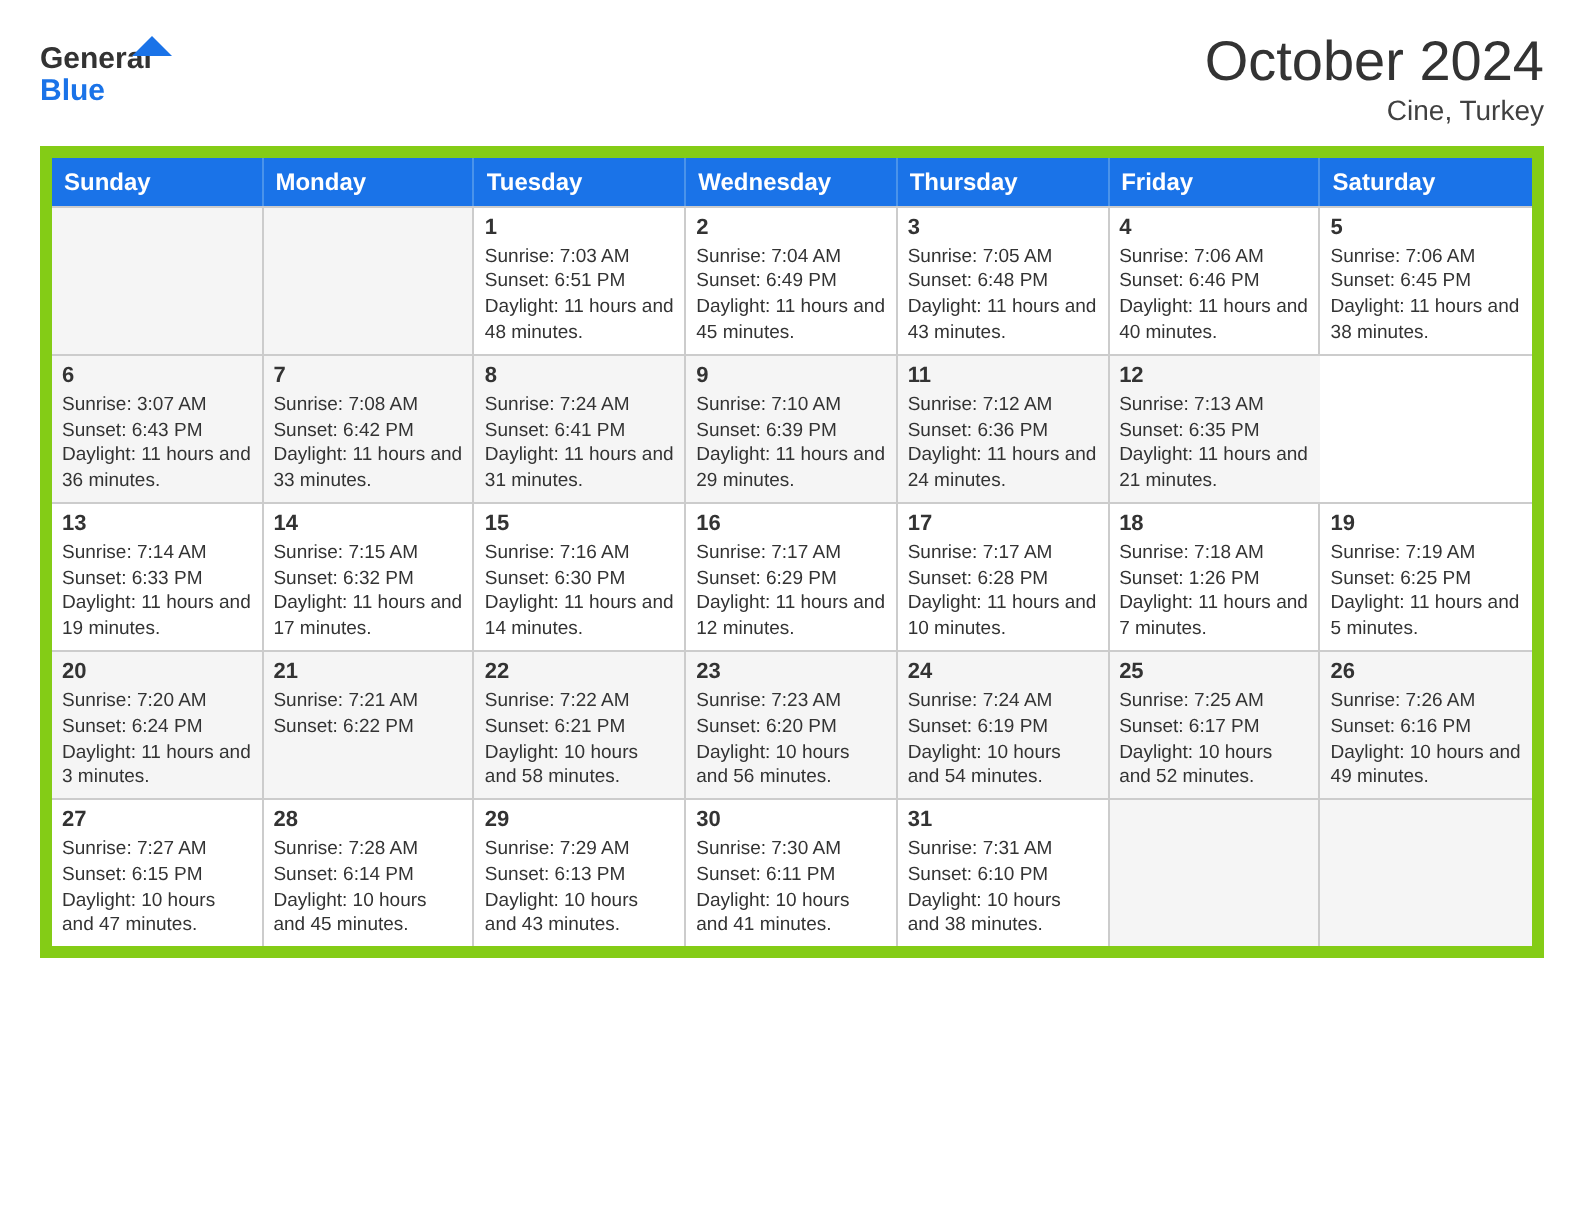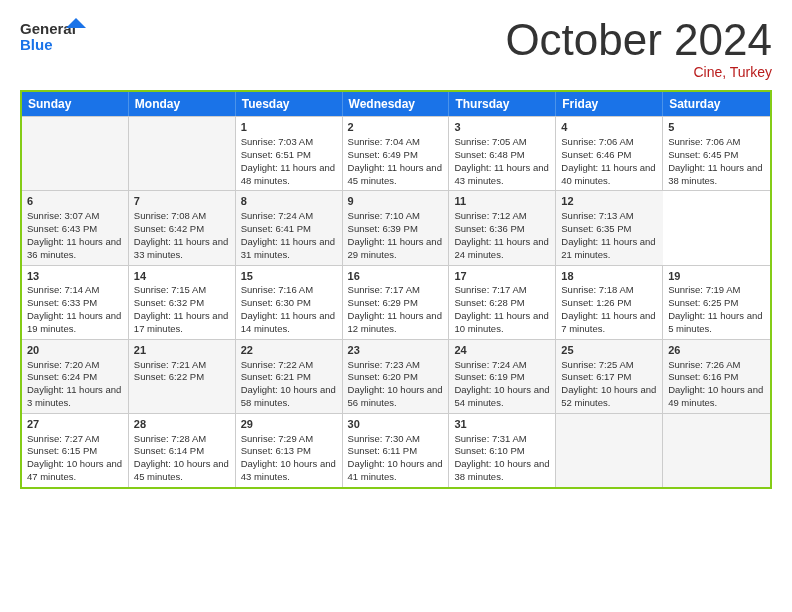--- a/index.html
+++ b/index.html
@@ -25,35 +25,35 @@
     }
     .logo {
       display: flex;
       align-items: center;
       gap: 4px;
     }
     .title-block {
       text-align: right;
     }
     .month-title {
-      font-size: 44px;
+      font-size: 28px;
       font-weight: 300;
       color: #333;
       line-height: 1.1;
     }
     .location {
       font-size: 14px;
-      color: #b91c1c;
+      color: #404040;
       text-align: right;
     }
     .calendar {
       flex: 1;
       display: flex;
       flex-direction: column;
-      border: 2px solid #84cc16;
+      border: 6px solid #84cc16;
     }
     .cal-header {
       display: grid;
       grid-template-columns: repeat(7, 1fr);
       background: #1a73e8;
     }
     .cal-header-cell {
       color: #fff;
       font-size: 12px;
       font-weight: bold;

